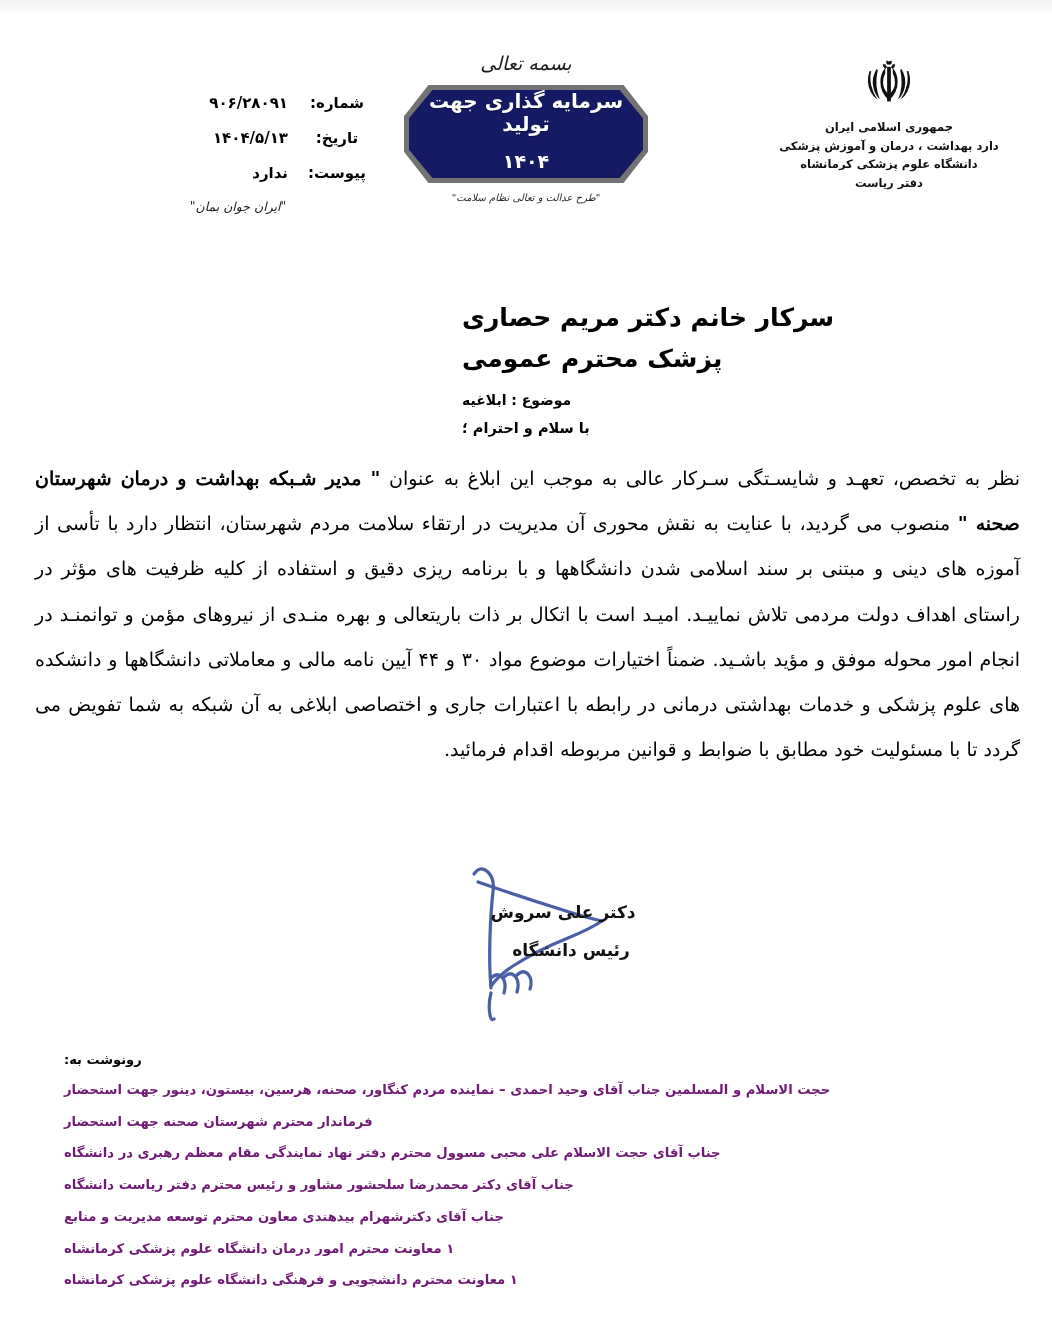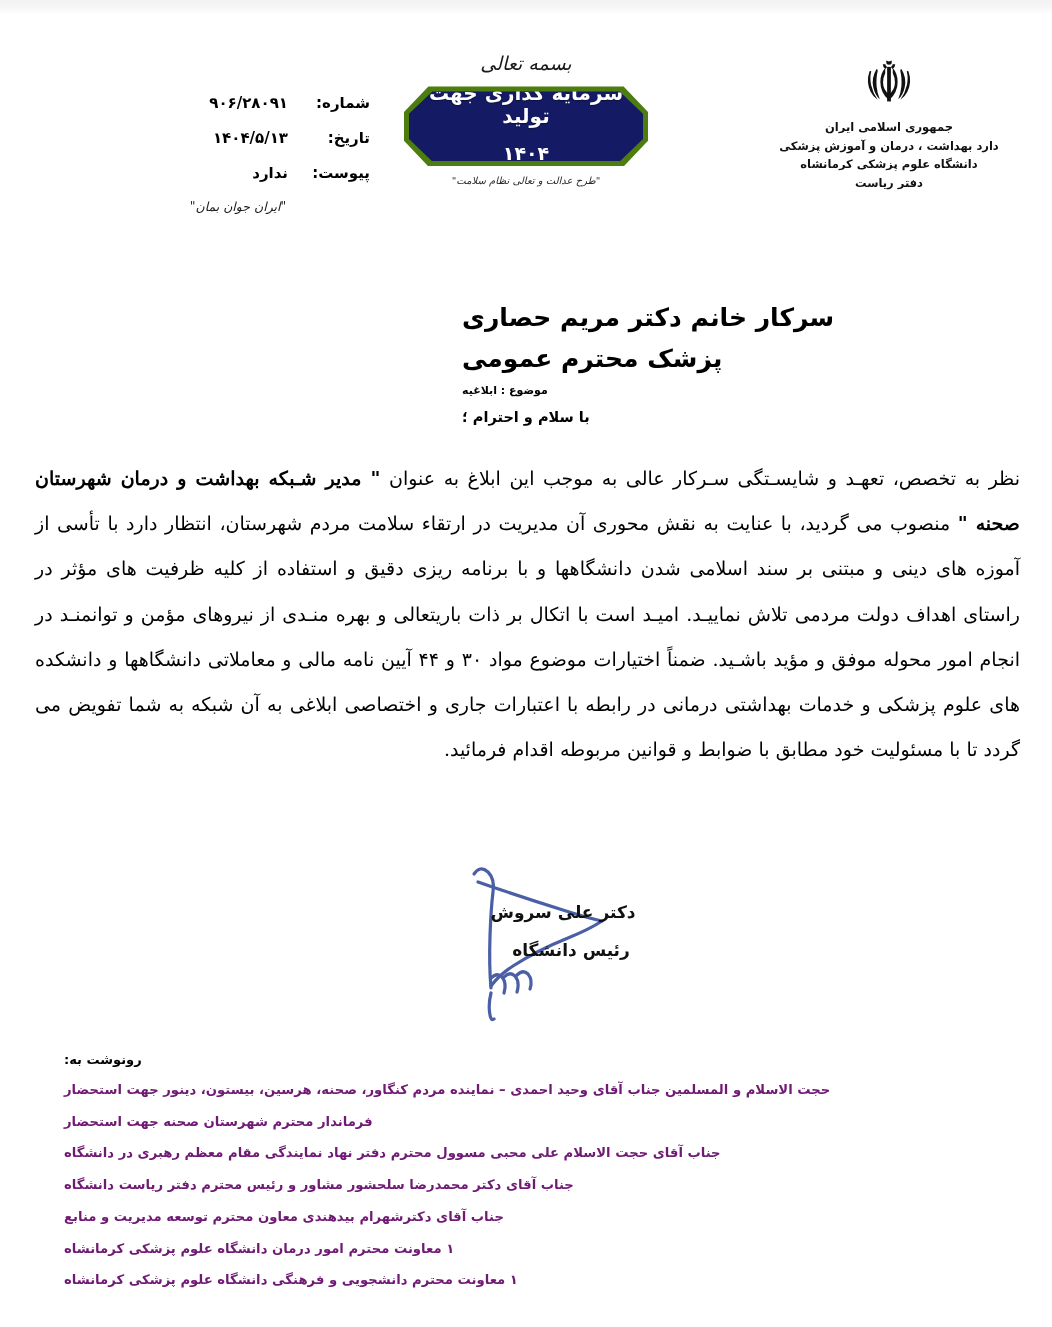--- a/index.html
+++ b/index.html
@@ -73,28 +73,28 @@
     color: #1a1a1a;
     font-style: italic;
     letter-spacing: 1px;
     margin-bottom: 11px;
   }
   .banner-wrap {
     display: inline-block;
     position: relative;
   }
   .banner-outer {
-    background: #4d7c0f;
+    background: #737373;
     clip-path: polygon(
       10% 0%, 90% 0%, 100% 32%, 100% 68%, 90% 100%,
       55% 100%, 50% 116%, 45% 100%, 10% 100%, 0% 68%, 0% 32%
     );
     padding: 5px;
     width: 244px;
-    height: 80px;
+    height: 98px;
   }
   .banner-inner {
     background: #141a63;
     width: 100%;
     height: 100%;
     clip-path: polygon(
       10% 0%, 90% 0%, 100% 32%, 100% 68%, 90% 100%,
       55% 100%, 50% 114%, 45% 100%, 10% 100%, 0% 68%, 0% 32%
     );
     display: flex;
@@ -138,21 +138,21 @@
     justify-content: flex-start;
     align-items: baseline;
     margin-bottom: 17px;
     direction: rtl;
   }
   .meta-label {
     font-size: 15px;
     font-weight: bold;
     color: #000;
     width: 66px;
-    text-align: right;
+    text-align: center;
   }
   .meta-value {
     font-size: 15px;
     font-weight: bold;
     color: #000;
     margin-right: 16px;
     white-space: nowrap;
   }
   .motto {
     margin-top: 14px;
@@ -172,24 +172,24 @@
     text-align: left;
   }
   .addr-line {
     font-size: 25px;
     font-weight: bold;
     color: #000;
     line-height: 1.62;
     text-align: left;
   }
   .subject-line {
-    font-size: 11px;
-    font-weight: bold;
-    color: #000;
-    margin-top: 5px;
+    font-size: 14px;
+    font-weight: bold;
+    color: #000;
+    margin-top: 13px;
     text-align: left;
   }
   .salutation {
     font-size: 14.5px;
     font-weight: bold;
     color: #000;
     margin-top: 12px;
     text-align: left;
   }
 

